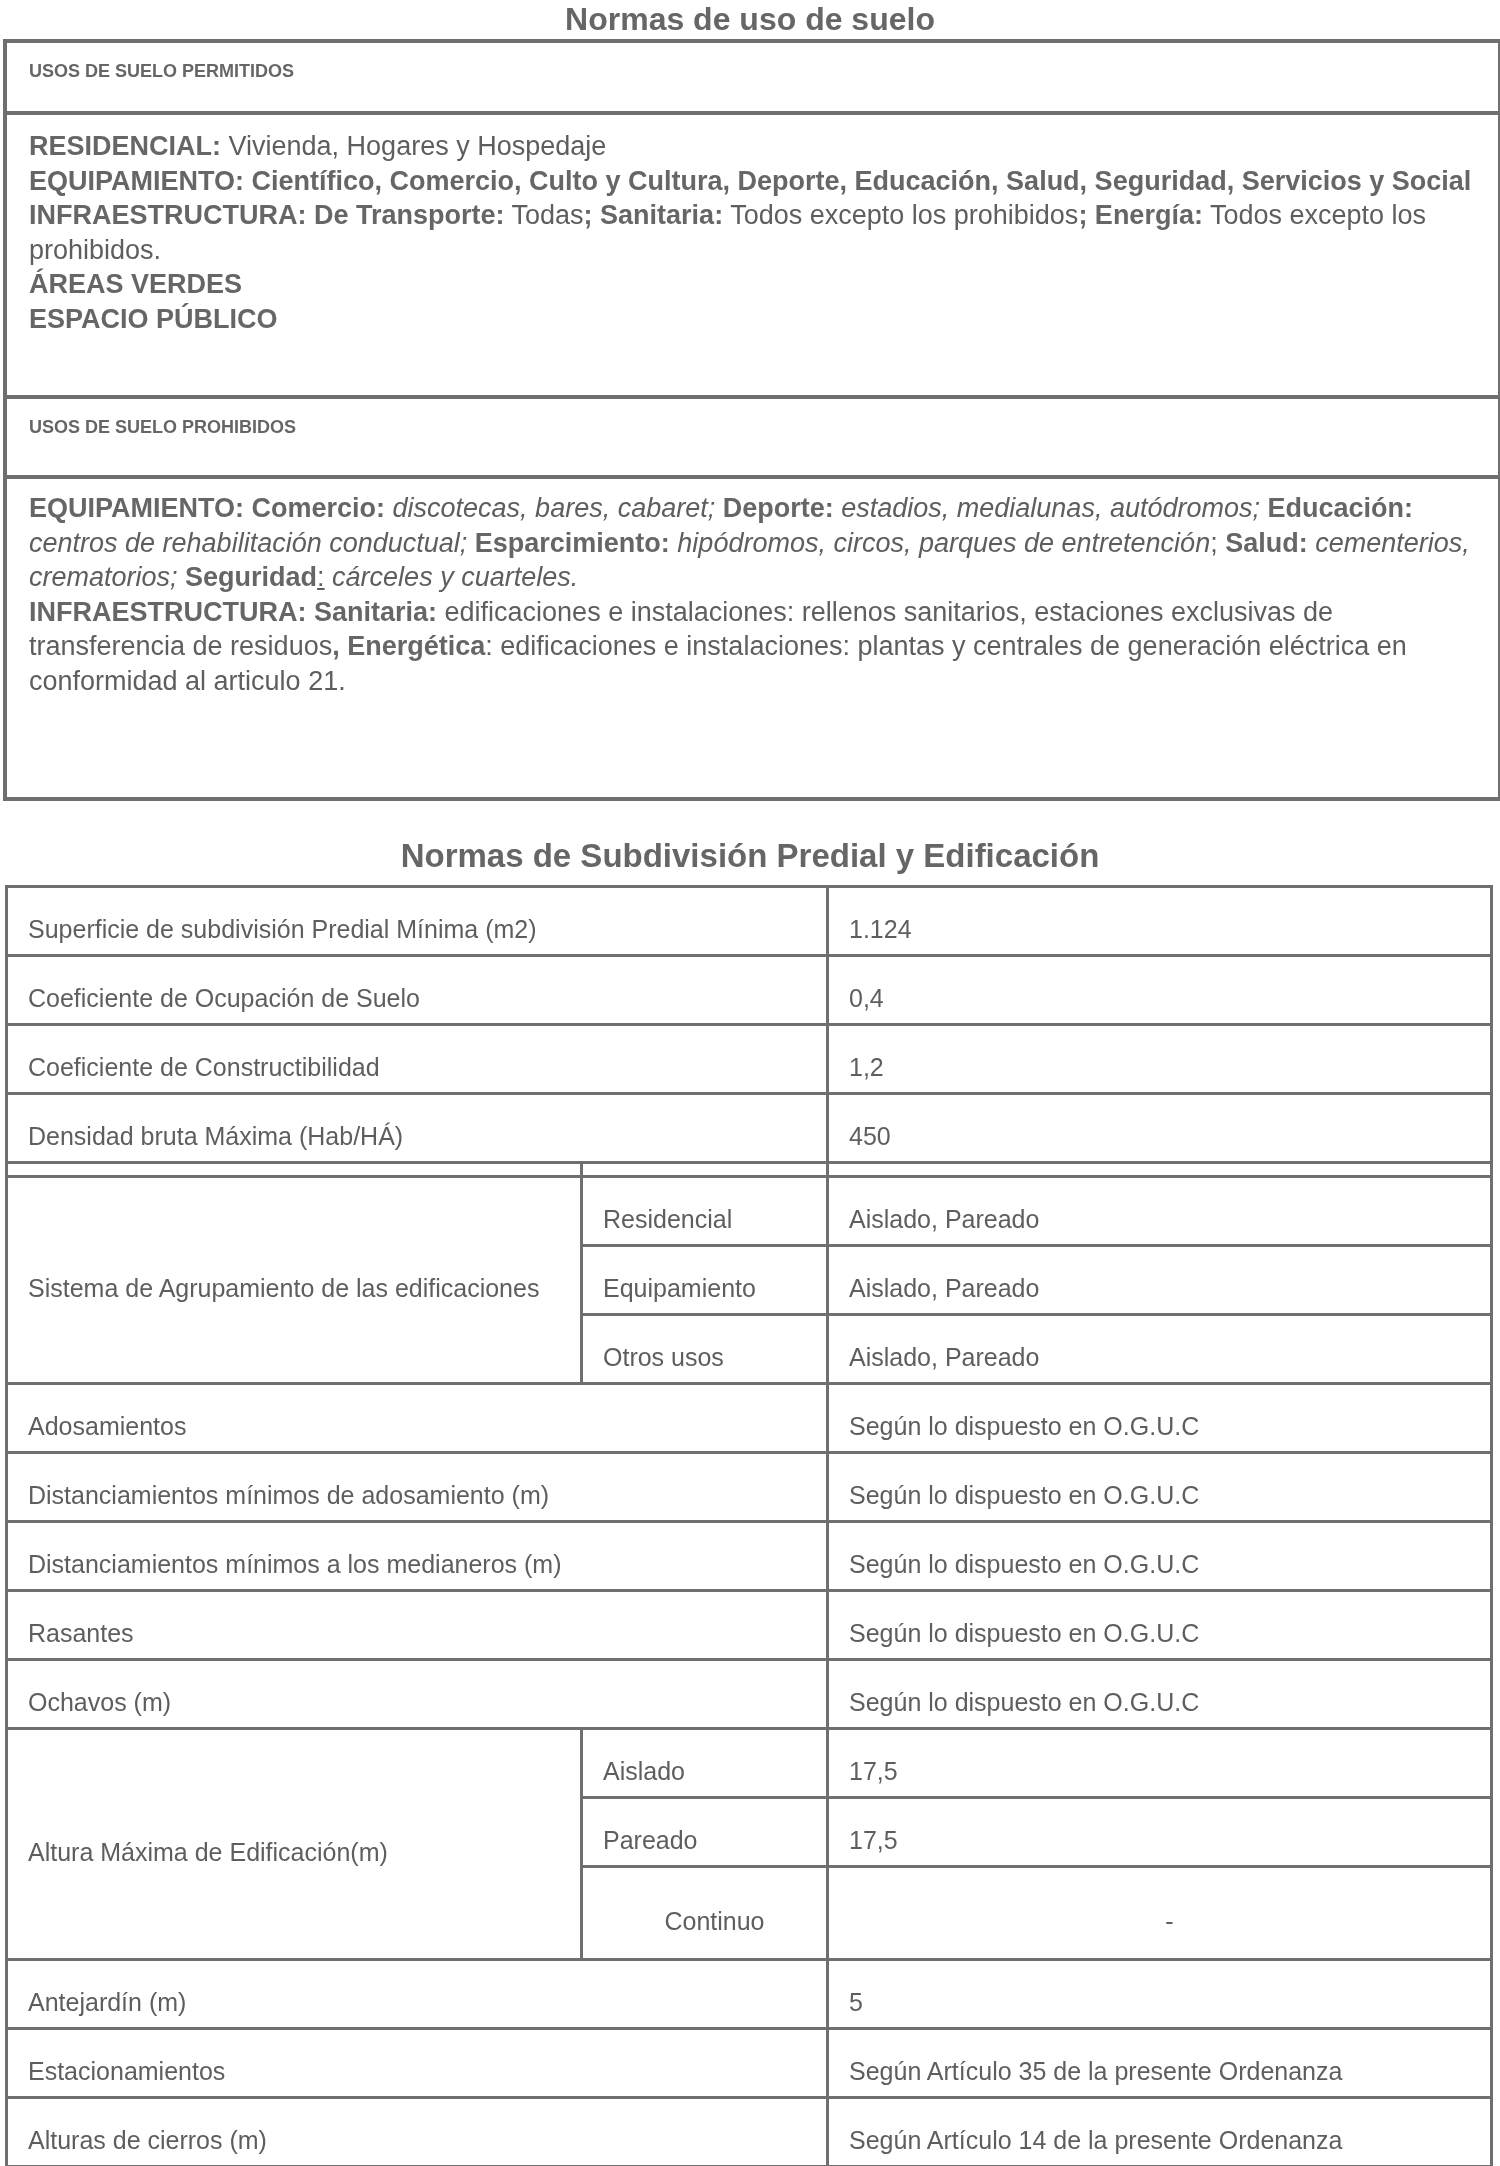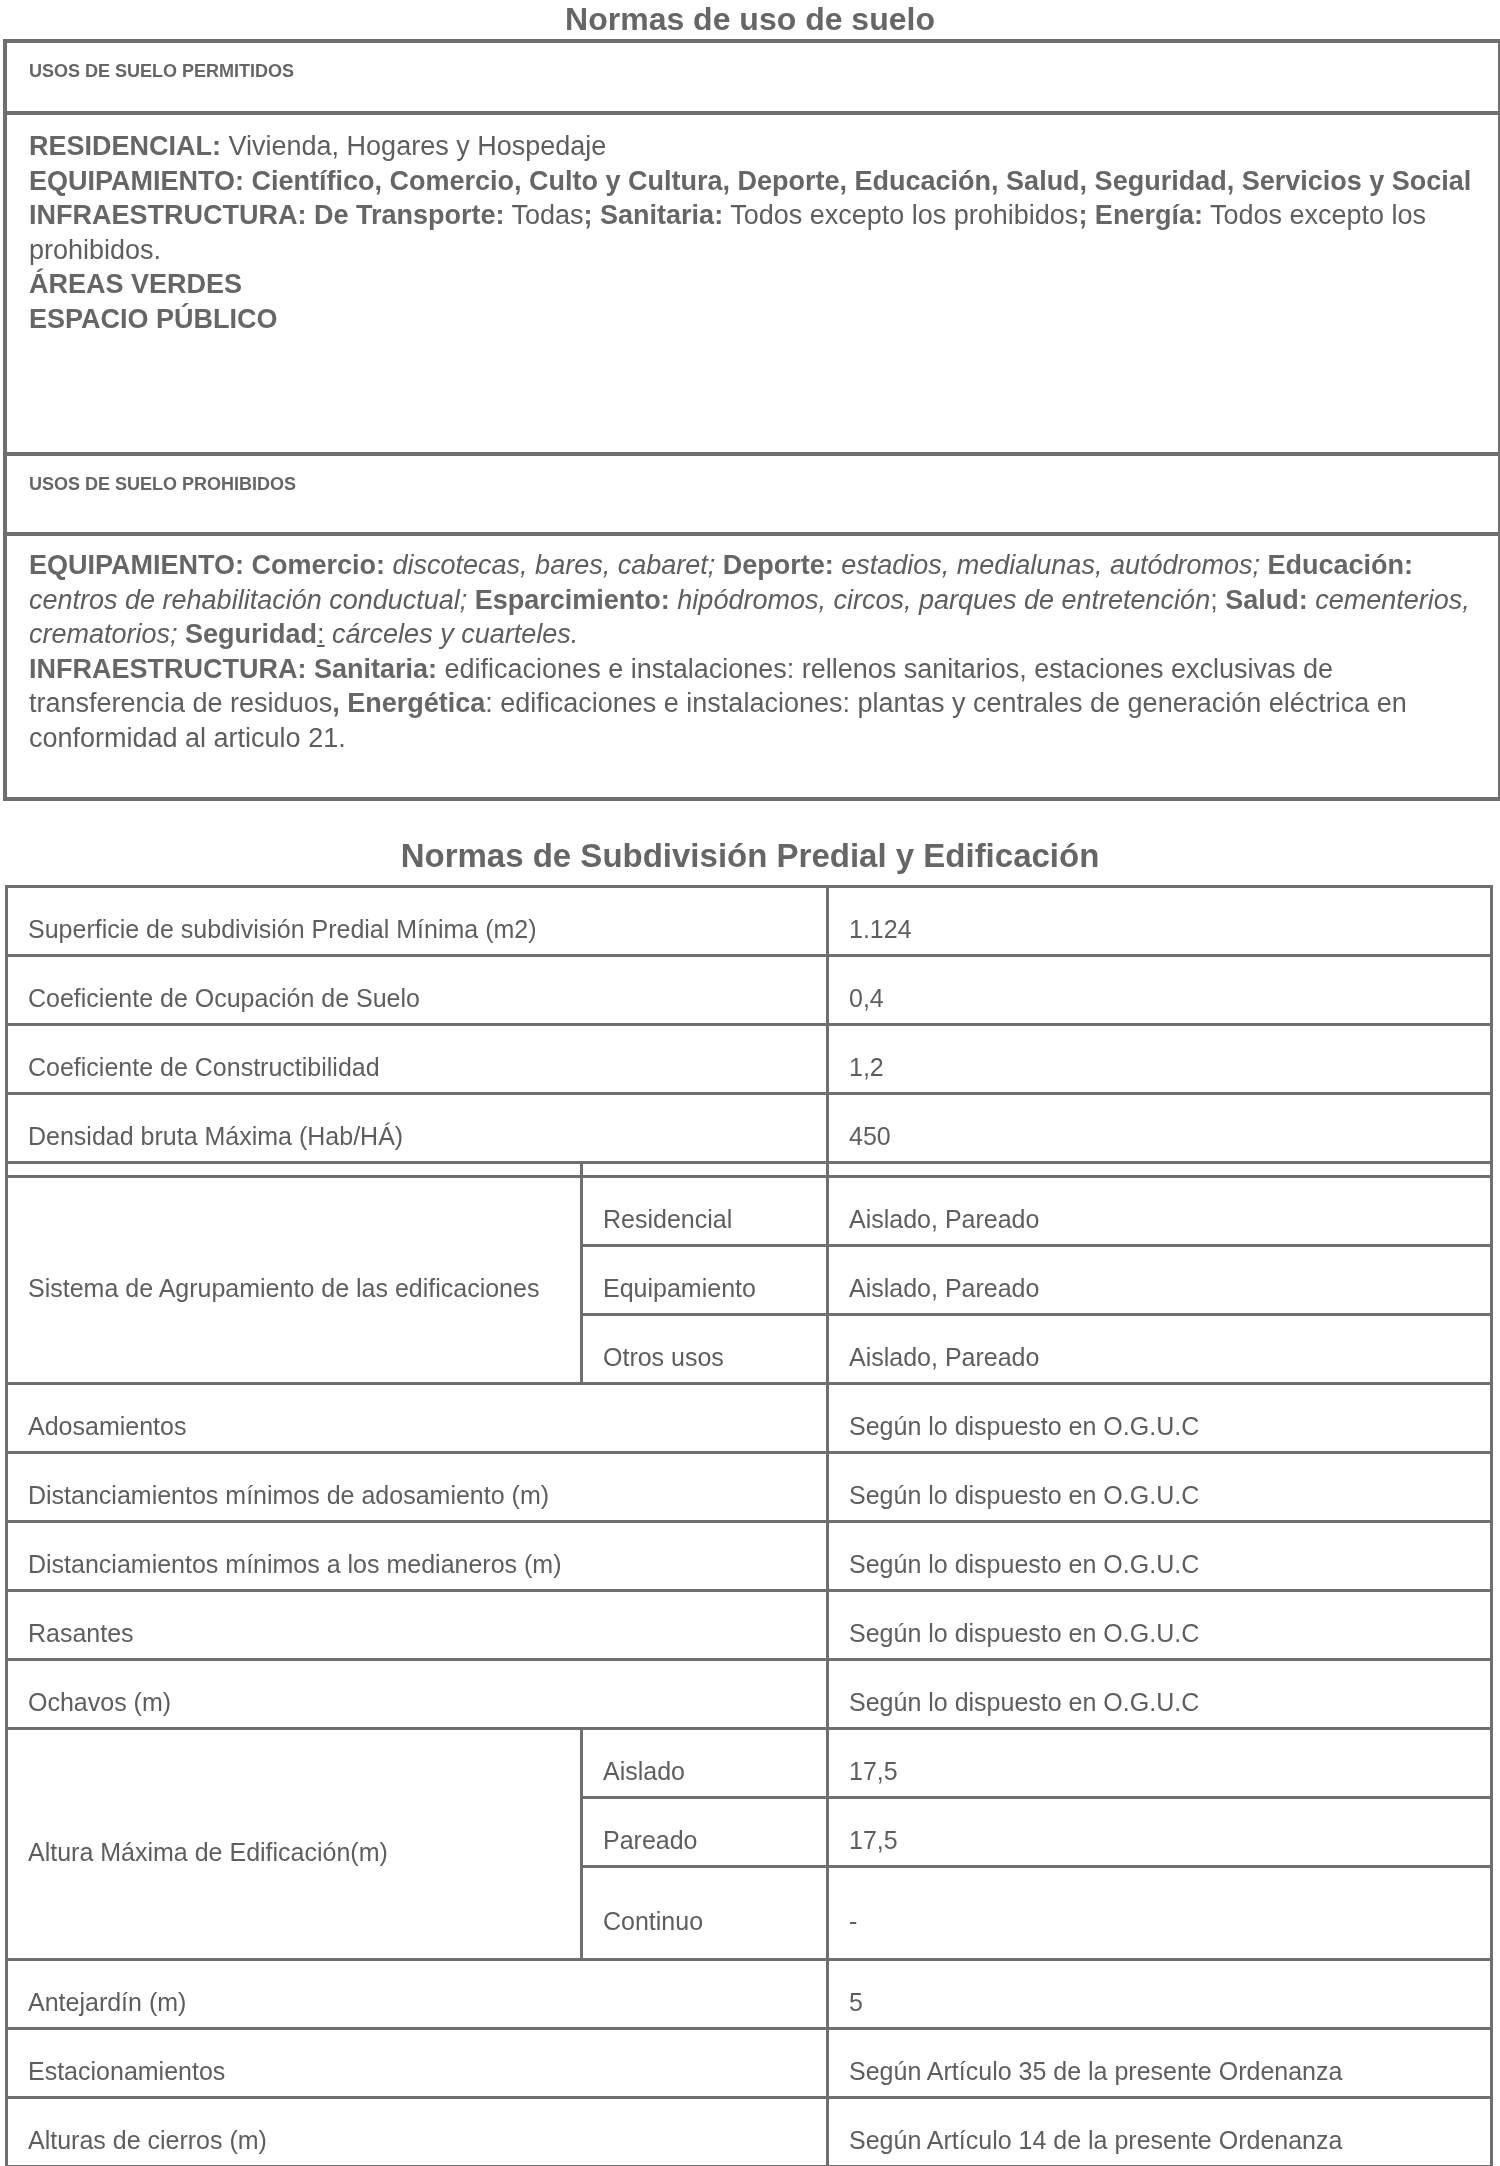--- a/index.html
+++ b/index.html
@@ -20,42 +20,42 @@
     border: 4px solid #6f6f6f; box-sizing: content-box;
   }
   .usebox .head {
     height: 72px; box-sizing: border-box; border-bottom: 4px solid #6f6f6f;
     padding: 18px 0 0 22px; font-size: 18px; font-weight: bold; color: #666;
   }
   .usebox .body {
     box-sizing: border-box; border-bottom: 4px solid #6f6f6f;
     padding: 14px 22px 0 22px; font-size: 27px; line-height: 34.5px;
   }
-  #permit-body { height: 341px; }
+  #permit-body { height: 284px; }
   #prohib-head { height: 80px; }
   #prohib-body { height: 232px; border-bottom: none; padding-top: 12px; }
   .b { font-weight: bold; color: #666; }
   .i { font-style: italic; }
   .u { text-decoration: underline; }
 
   
   .grid {
     position: absolute; left: 5px; top: 885px; width: 1488px;
     border-collapse: collapse; font-size: 25px;
   }
   .grid td {
     border: 3px solid #6f6f6f; padding: 17px 0 0 20px; vertical-align: middle;
     color: #5e5e5e;
   }
   .grid td.c1 { width: 552px; }
   .grid td.c2 { width: 223px; }
   .grid tr.r { height: 69px; }
   .grid tr.strip { height: 14px; }
   .grid tr.strip td { padding: 0; }
-  .grid tr.tall { height: 93px; }
+  .grid tr.tall { height: 93px; text-align: center; }
 </style>
 </head>
 <body>
 
 <div id="t1" class="title">Normas de uso de suelo</div>
 
 <div class="usebox">
   <div class="head">USOS DE SUELO PERMITIDOS</div>
   <div class="body" id="permit-body">
     <div><span class="b">RESIDENCIAL:</span><span> Vivienda, Hogares y Hospedaje</span></div>

